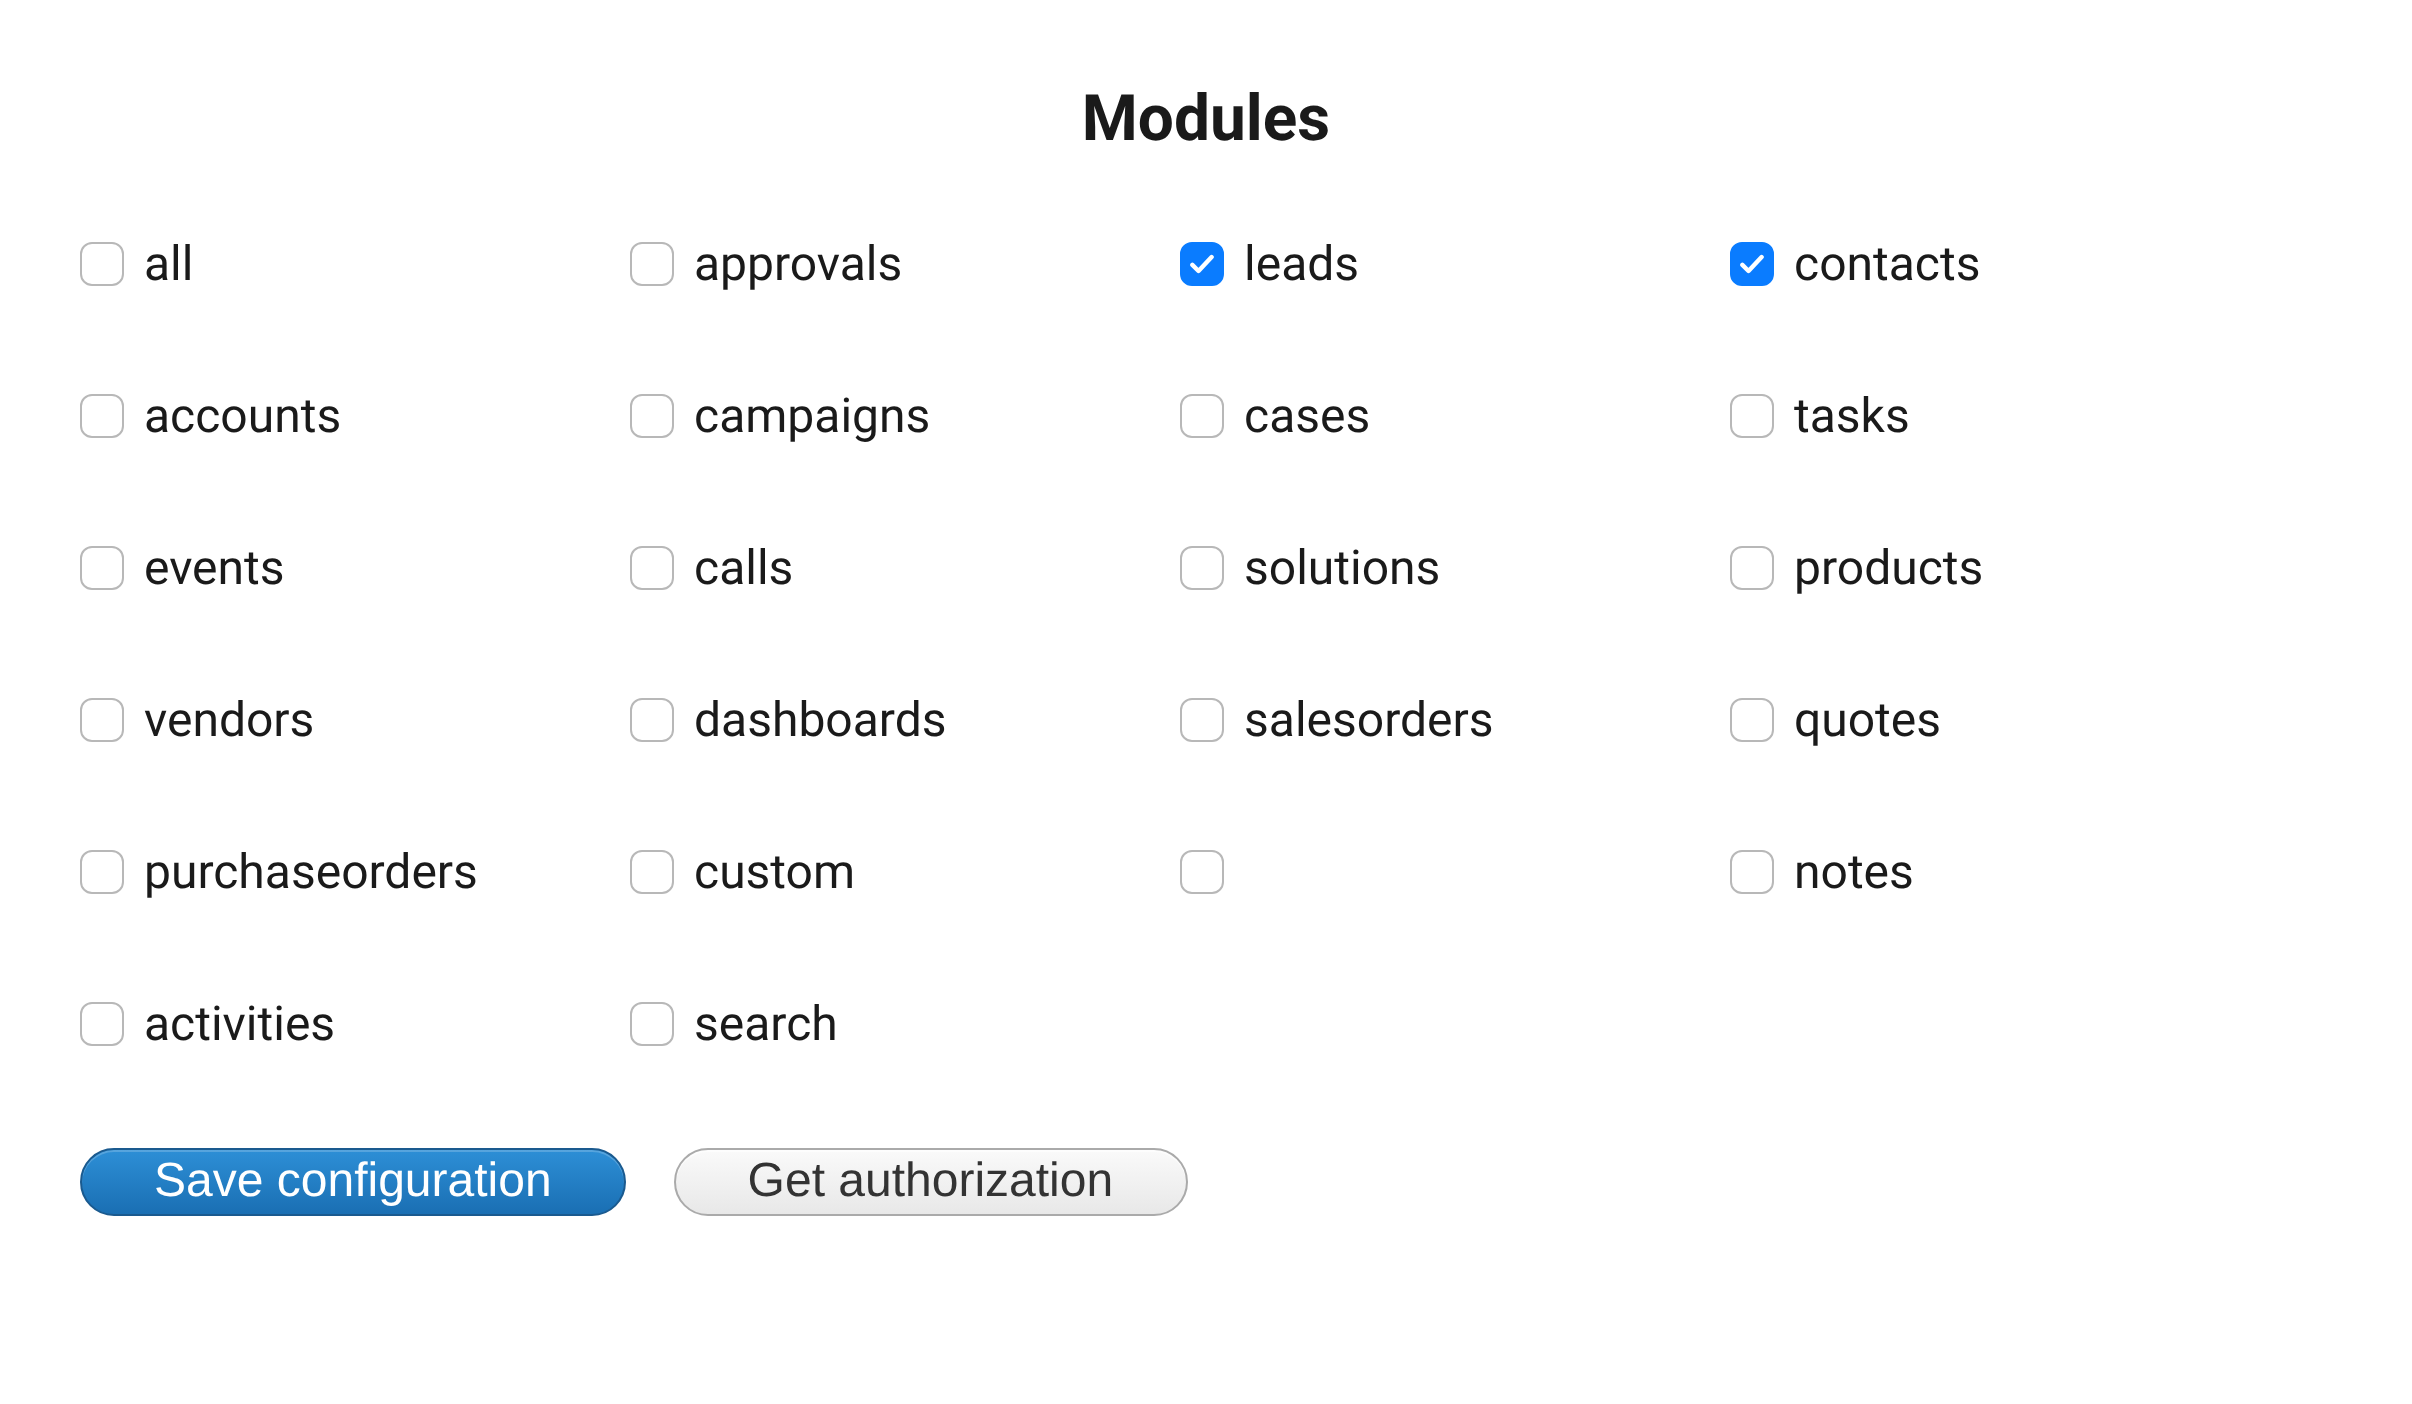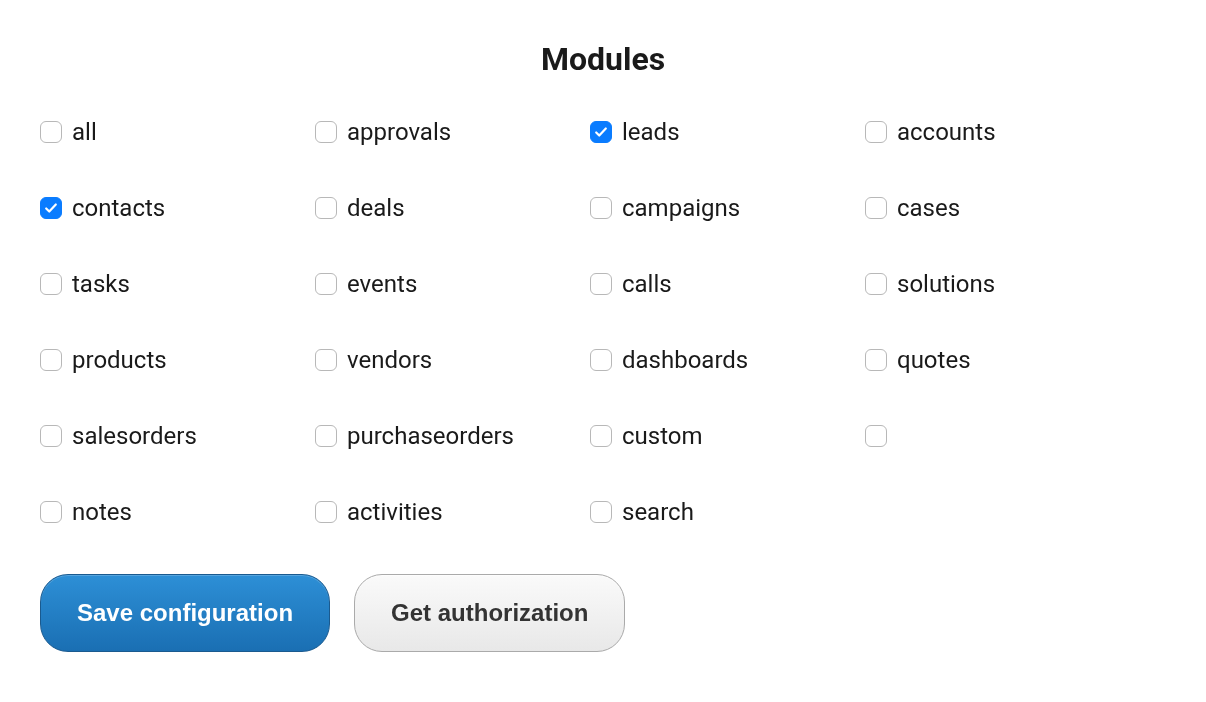--- a/index.html
+++ b/index.html
@@ -62,22 +62,22 @@
       font-size: 24px;
       color: #1a1a1a;
       font-weight: 400;
     }
     .button-row {
       display: flex;
       gap: 24px;
     }
     .btn {
       font-size: 24px;
-      font-weight: 700;
-      padding: 24px 36px;
+      font-weight: 400;
+      padding: 2px 36px;
       border-radius: 28px;
       cursor: pointer;
       border: 1px solid transparent;
       text-align: right;
     }
     .btn-primary {
       background: linear-gradient(to bottom, #2d8fd6, #1a6fb3);
       color: #fff;
       border: 1px solid #1a5a8f;
       box-shadow: inset 0 1px 0 rgba(255,255,255,0.2);
@@ -105,34 +105,30 @@
     </label>
     <label class="checkbox-item">
       <span class="checkbox-box checked">
         <svg viewBox="0 0 16 16">
           <path d="M2.5 8.5 L6 12 L13.5 4" stroke="#fff" stroke-width="2.5" fill="none" stroke-linecap="round" stroke-linejoin="round"></path>
         </svg>
       </span>
       <span class="checkbox-label">leads</span>
     </label>
     <label class="checkbox-item">
-      <span class="checkbox-box"></span>
-      <span class="checkbox-label">accounts</span>
-    </label>
-    <label class="checkbox-item">
       <span class="checkbox-box checked">
         <svg viewBox="0 0 16 16">
           <path d="M2.5 8.5 L6 12 L13.5 4" stroke="#fff" stroke-width="2.5" fill="none" stroke-linecap="round" stroke-linejoin="round"></path>
         </svg>
       </span>
       <span class="checkbox-label">contacts</span>
     </label>
     <label class="checkbox-item">
       <span class="checkbox-box"></span>
-      <span class="checkbox-label">deals</span>
+      <span class="checkbox-label">accounts</span>
     </label>
     <label class="checkbox-item">
       <span class="checkbox-box"></span>
       <span class="checkbox-label">campaigns</span>
     </label>
     <label class="checkbox-item">
       <span class="checkbox-box"></span>
       <span class="checkbox-label">cases</span>
     </label>
     <label class="checkbox-item">
@@ -158,25 +154,25 @@
     <label class="checkbox-item">
       <span class="checkbox-box"></span>
       <span class="checkbox-label">vendors</span>
     </label>
     <label class="checkbox-item">
       <span class="checkbox-box"></span>
       <span class="checkbox-label">dashboards</span>
     </label>
     <label class="checkbox-item">
       <span class="checkbox-box"></span>
+      <span class="checkbox-label">salesorders</span>
+    </label>
+    <label class="checkbox-item">
+      <span class="checkbox-box"></span>
       <span class="checkbox-label">quotes</span>
-    </label>
-    <label class="checkbox-item">
-      <span class="checkbox-box"></span>
-      <span class="checkbox-label">salesorders</span>
     </label>
     <label class="checkbox-item">
       <span class="checkbox-box"></span>
       <span class="checkbox-label">purchaseorders</span>
     </label>
     <label class="checkbox-item">
       <span class="checkbox-box"></span>
       <span class="checkbox-label">custom</span>
     </label>
     <label class="checkbox-item">

